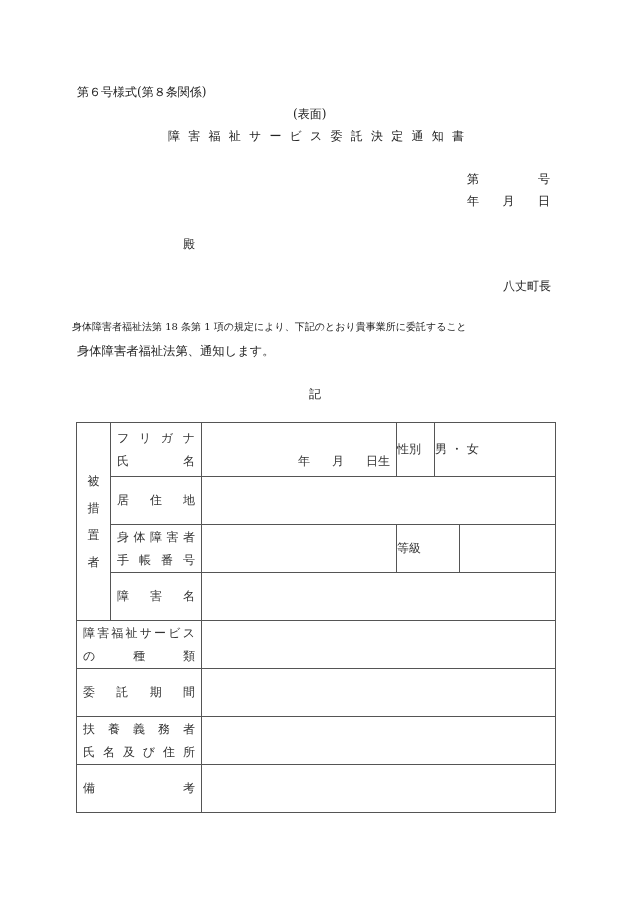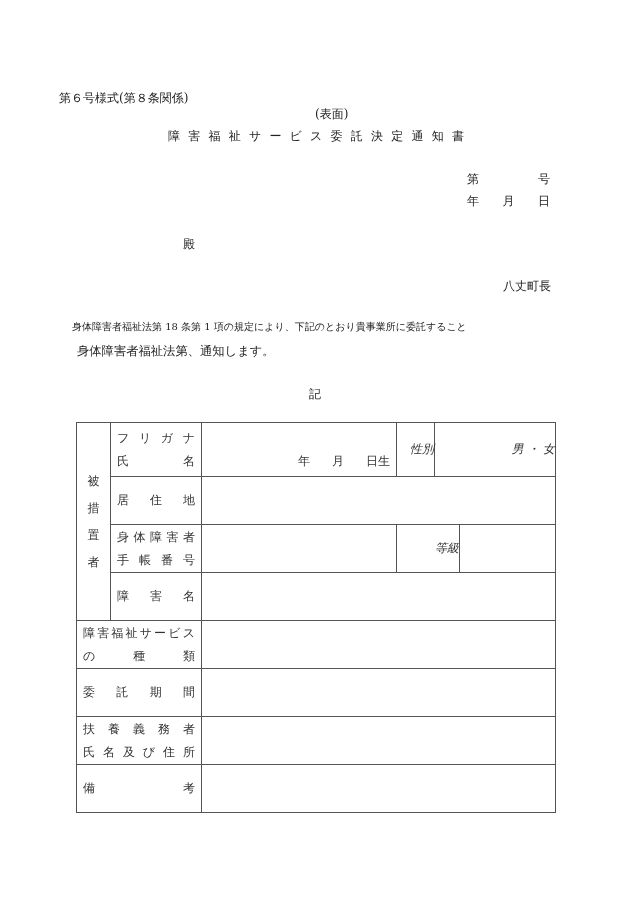--- a/index.html
+++ b/index.html
@@ -6,28 +6,28 @@
   body { width:630px; height:915px; position:relative; overflow:hidden;
          font-family: "DejaVu Serif", "Liberation Serif", serif; color:#222; font-size:12px; }
   .abs { position:absolute; white-space:nowrap; }
   .spread { display:flex; justify-content:space-between; }
   table.form { position:absolute; left:76px; top:422px; width:479px; border-collapse:collapse; table-layout:fixed; }
   table.form td { border:1px solid #555; padding:0; height:47px; vertical-align:middle; font-size:12px; color:#333; }
   .lbl { padding:0 6px !important; }
   .lbl .line { display:flex; justify-content:space-between; line-height:23px; }
   .vert { text-align:center; line-height:27px; }
   .vert span { display:block; }
-  .center { text-align:right;font-style:italic; }
+  .center { text-align:left; }
   .dob { text-align:right; padding-right:6px !important; vertical-align:bottom !important; padding-bottom:6px !important; }
 </style>
 </head>
 <body>
 
-<div class="abs" style="left:59px;top:84px;margin-top:6px;">第６号様式(第８条関係)</div>
-<div class="abs" style="left:315px;top:106px;">(表面)</div>
+<div class="abs" style="left:77px;top:84px;">第６号様式(第８条関係)</div>
+<div class="abs" style="left:293px;top:106px;">(表面)</div>
 <div class="abs spread" style="left:168px;top:128px;width:296px;">
   <span>障</span>
     <span>害</span>
     <span>福</span>
     <span>祉</span>
     <span>サ</span>
     <span>ー</span>
     <span>ビ</span>
     <span>ス</span>
     <span>委</span>

